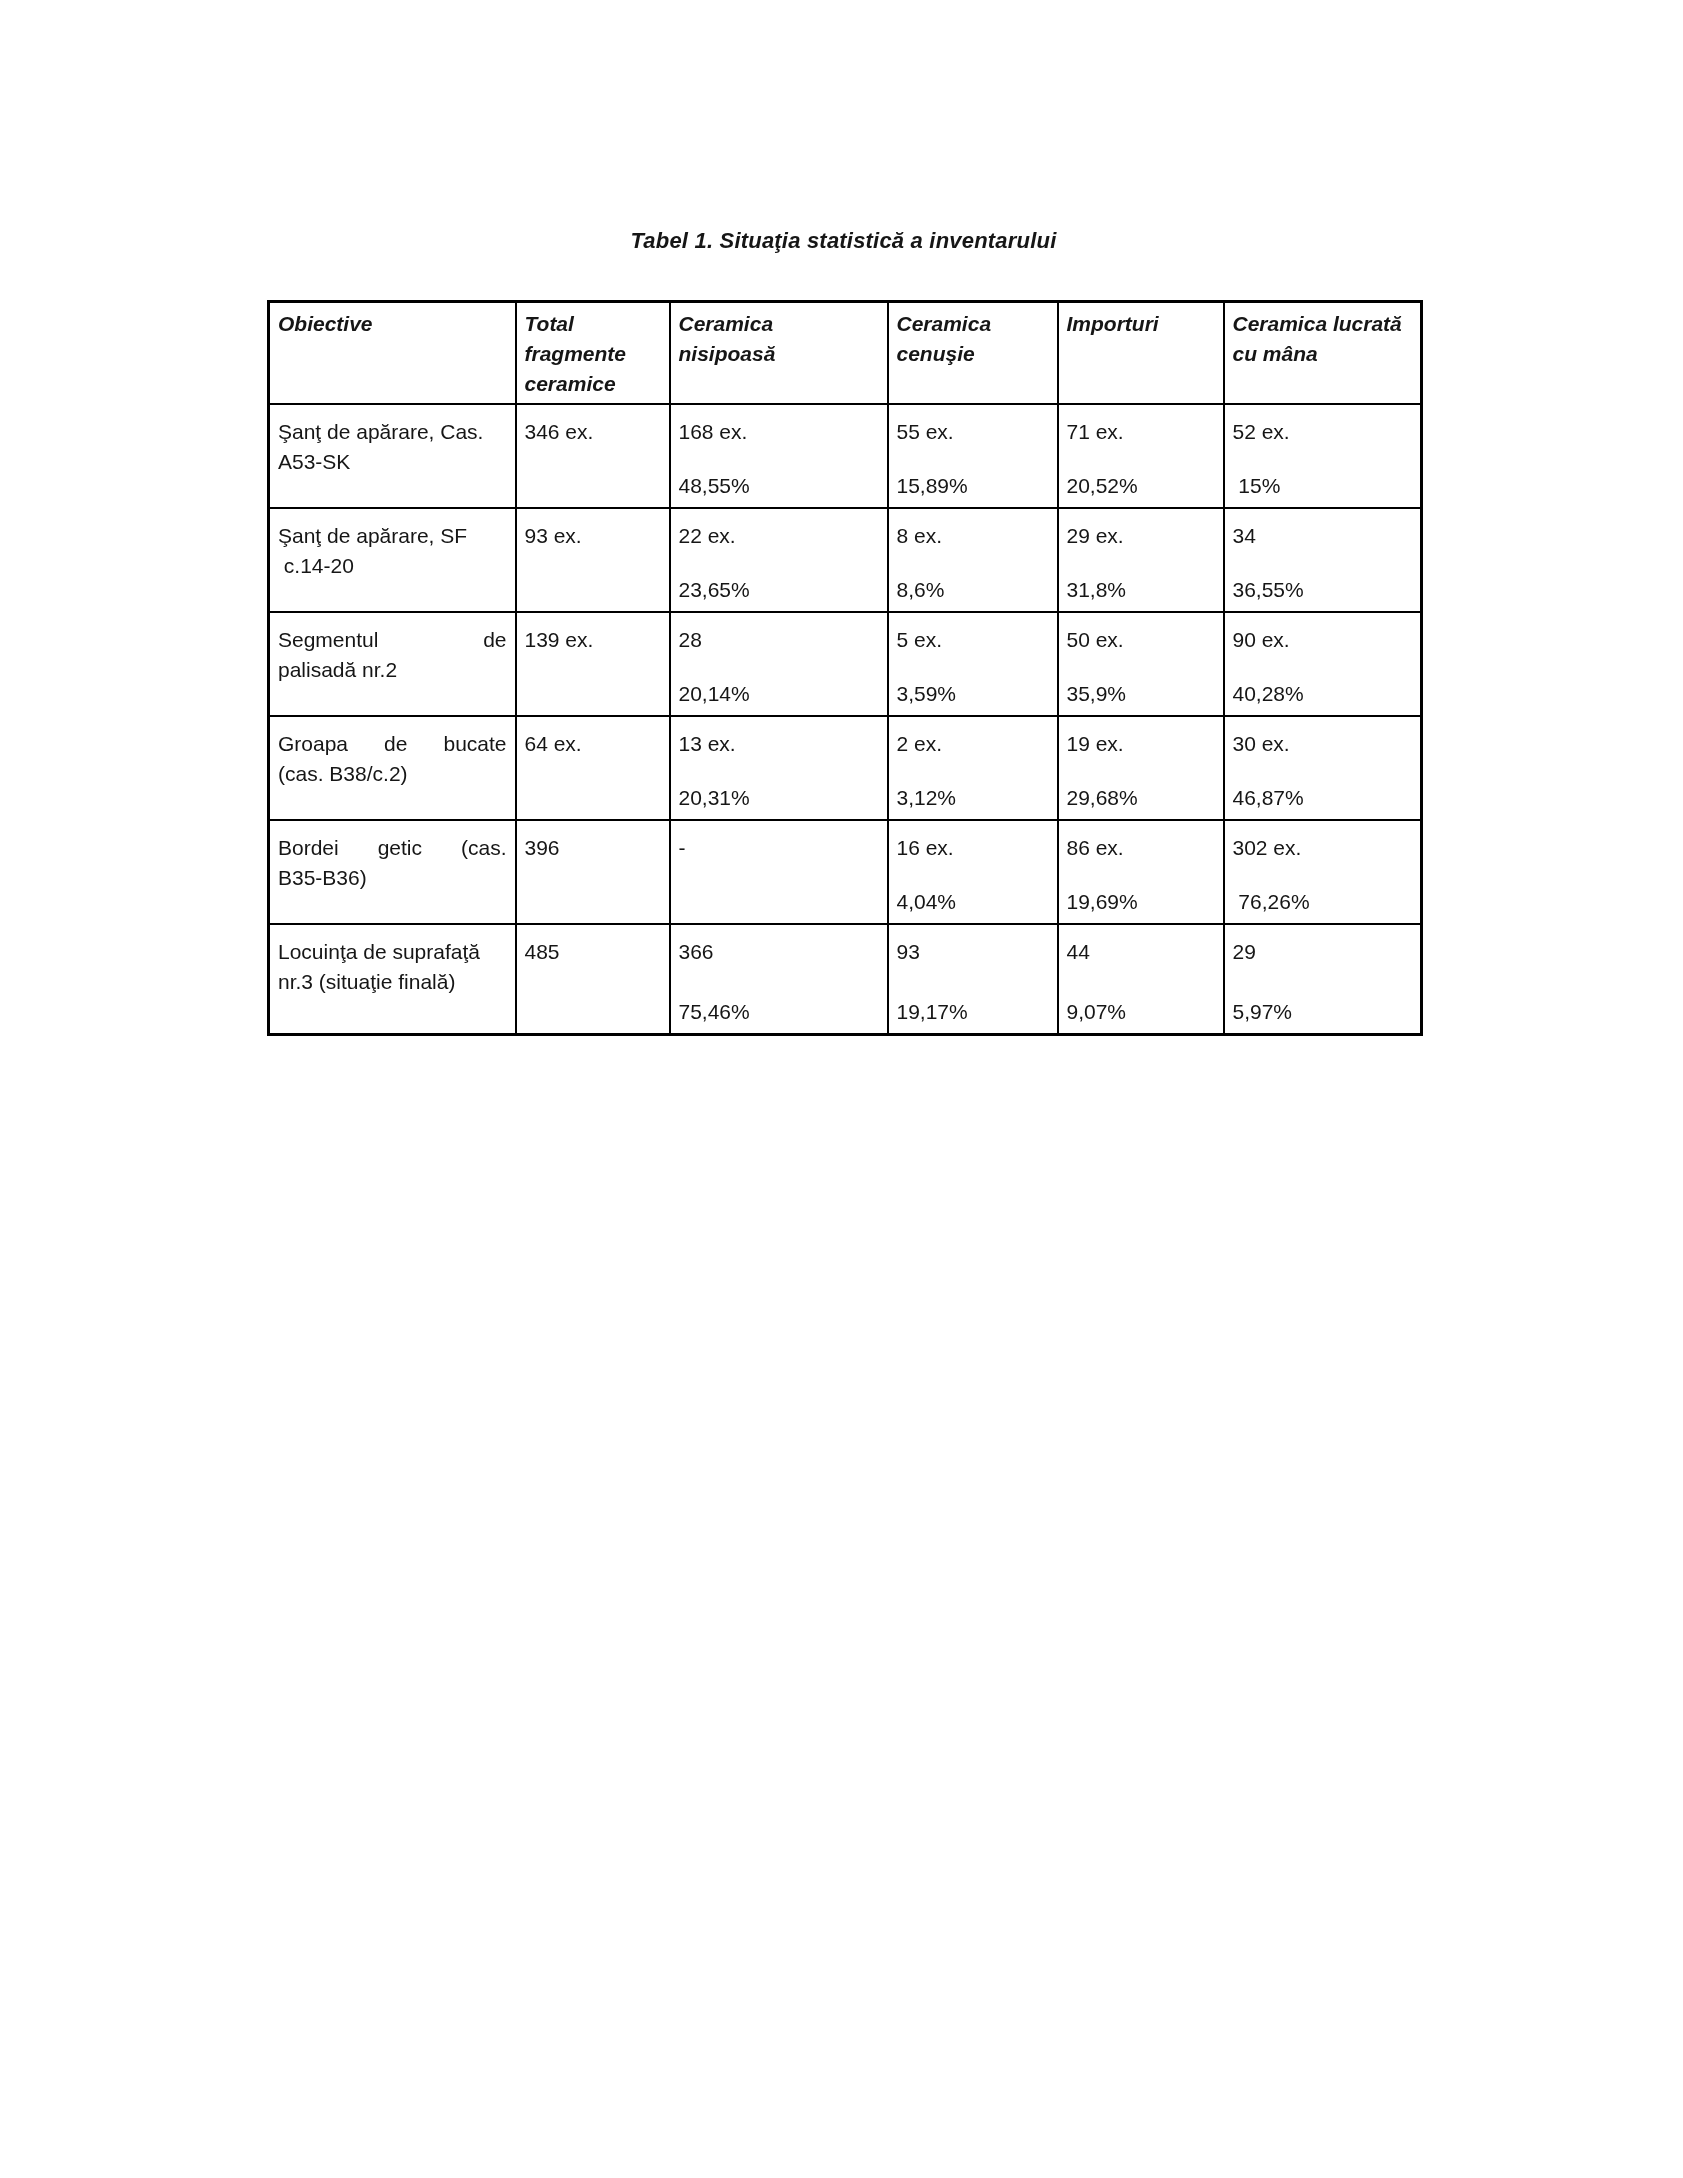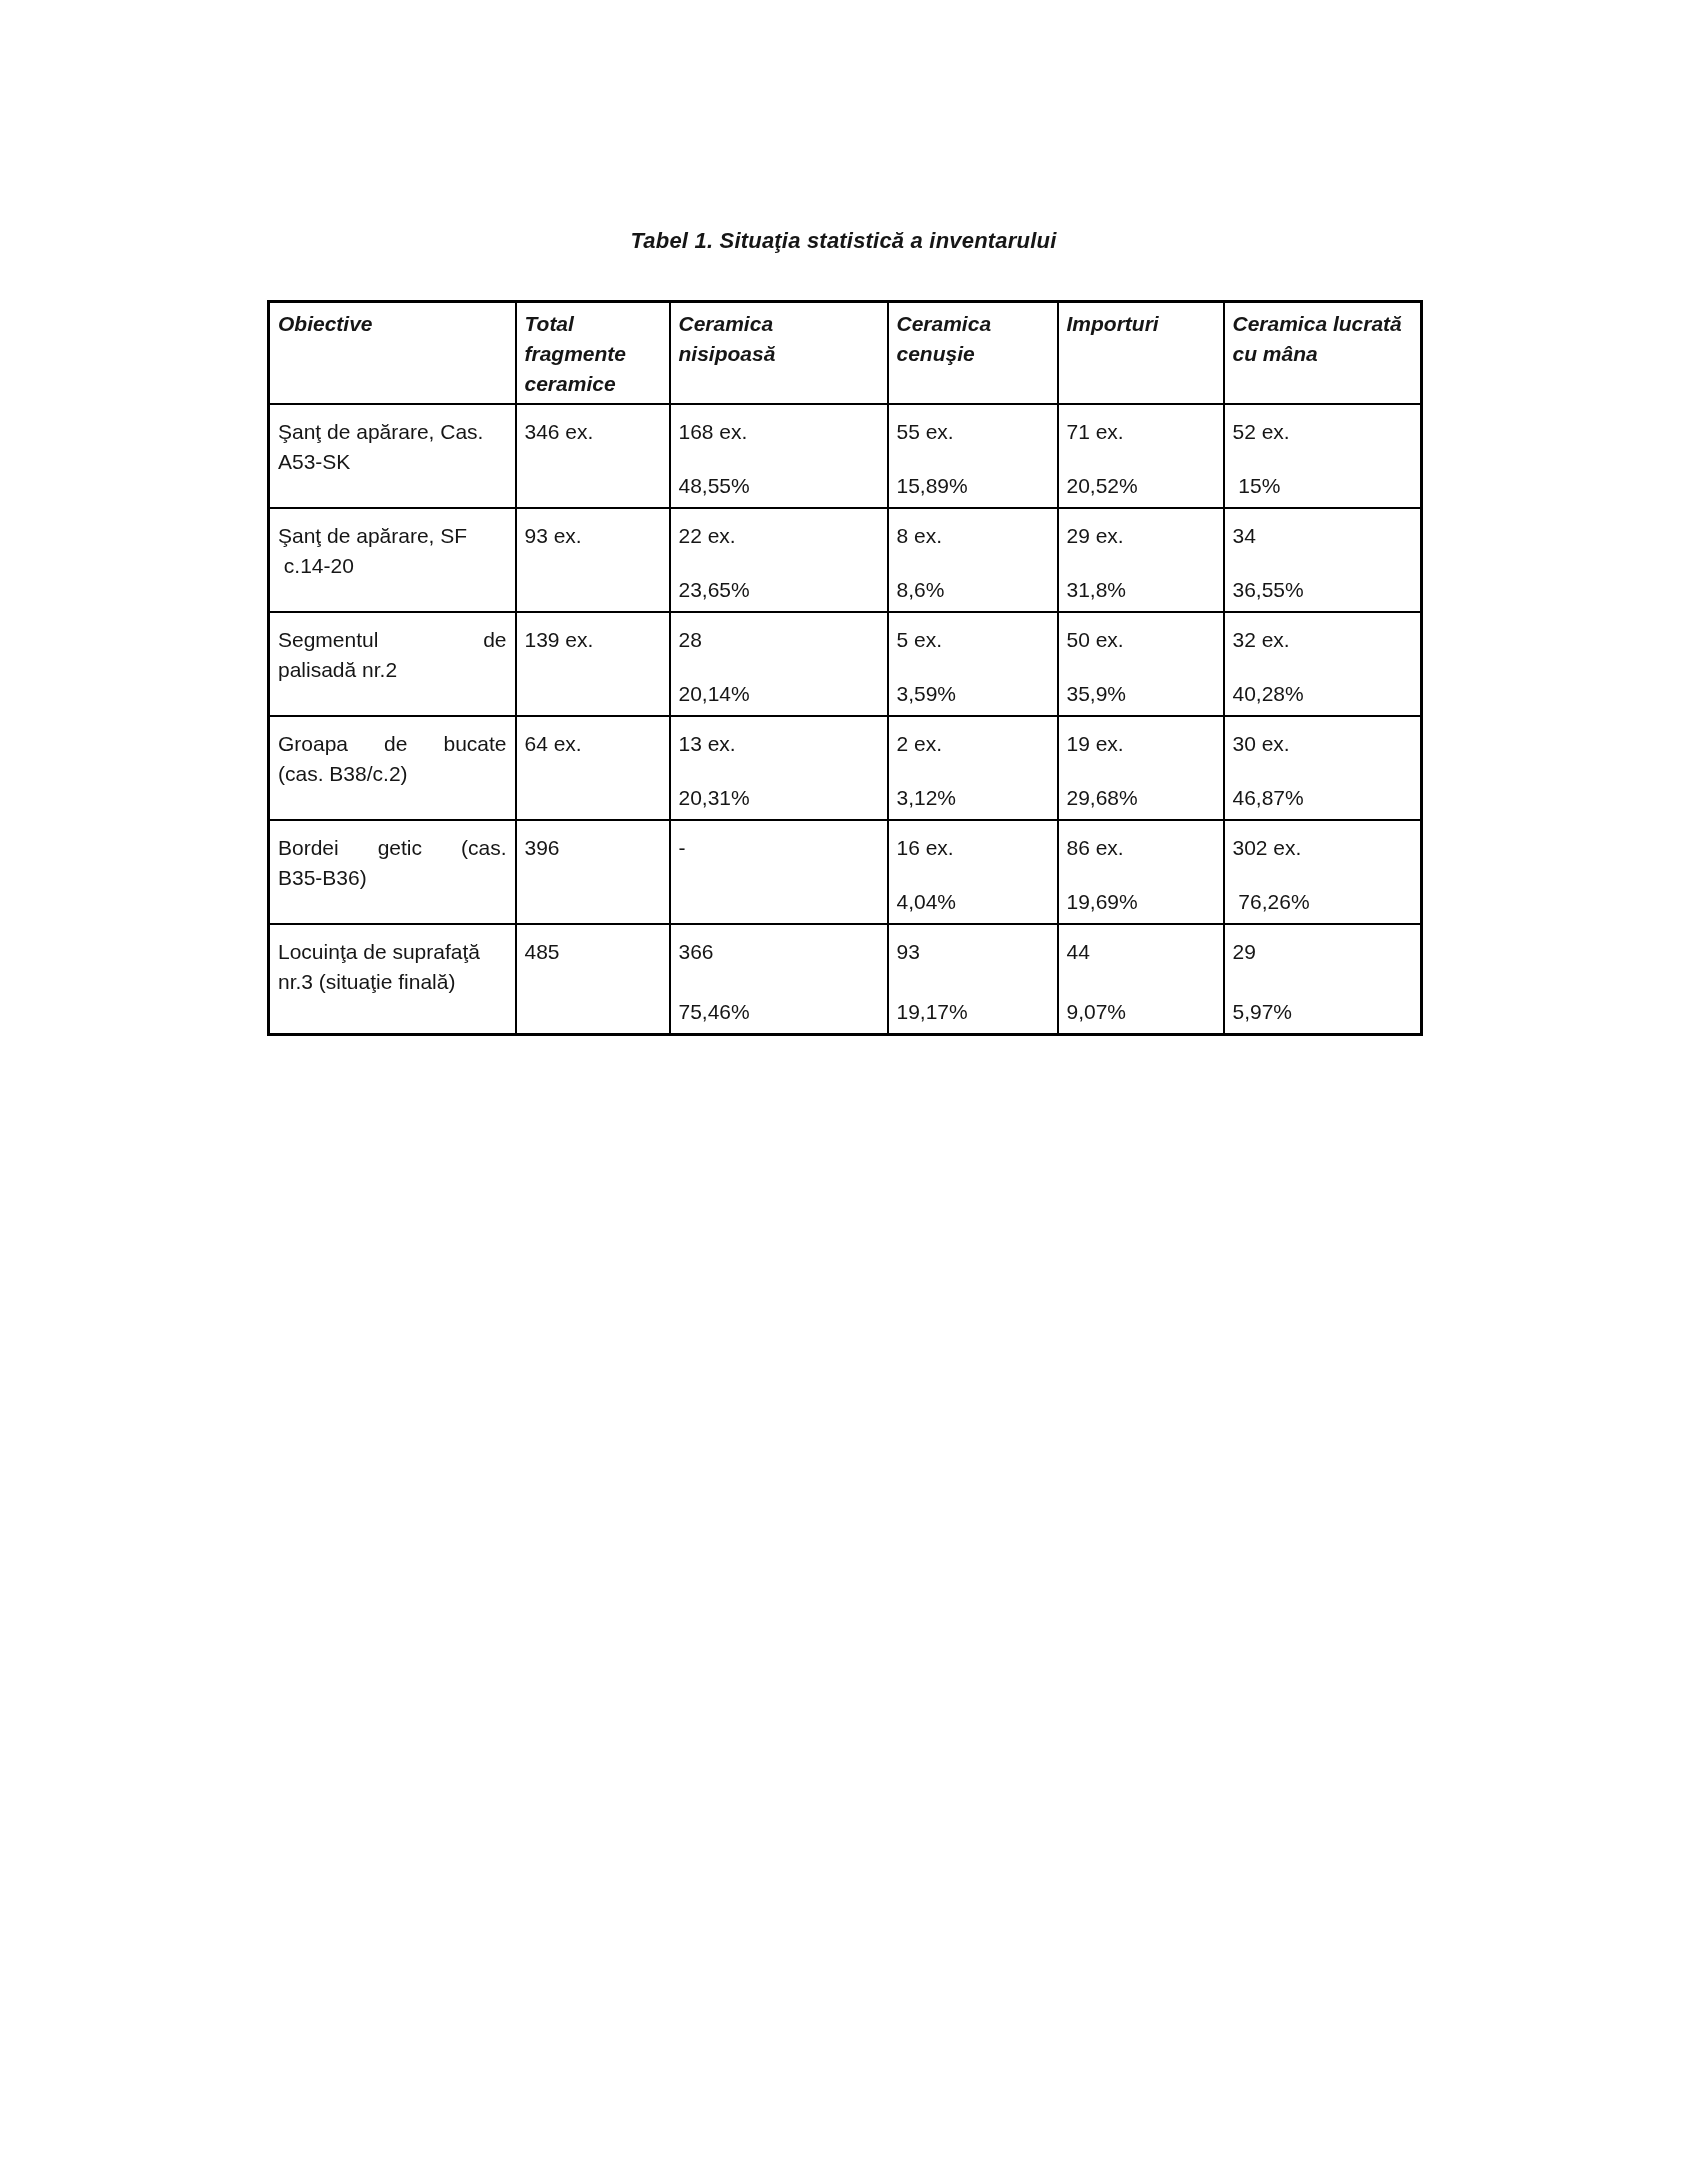--- a/index.html
+++ b/index.html
@@ -206,21 +206,21 @@
             </div>
           </td>
           <td>
             <div class="cell-inner">
               <div class="count">50 ex.</div>
               <div class="pct">35,9%</div>
             </div>
           </td>
           <td>
             <div class="cell-inner">
-              <div class="count">32 ex.</div>
+              <div class="count">90 ex.</div>
               <div class="pct">40,28%</div>
             </div>
           </td>
         </tr>
         <tr>
           <td>
             <div class="obj-line justify">Groapa de bucate</div>
             <div class="obj-line">(cas. B38/c.2)</div>
           </td>
           <td>

